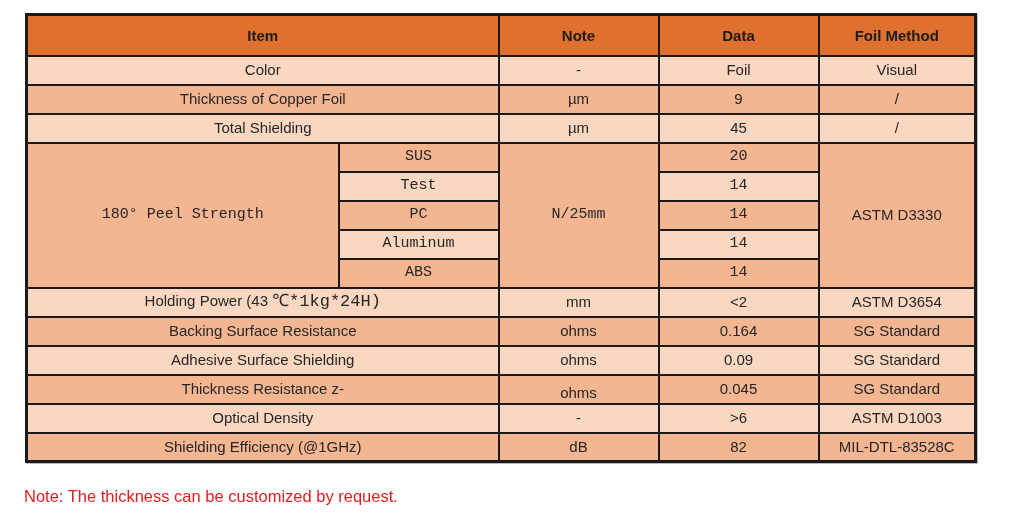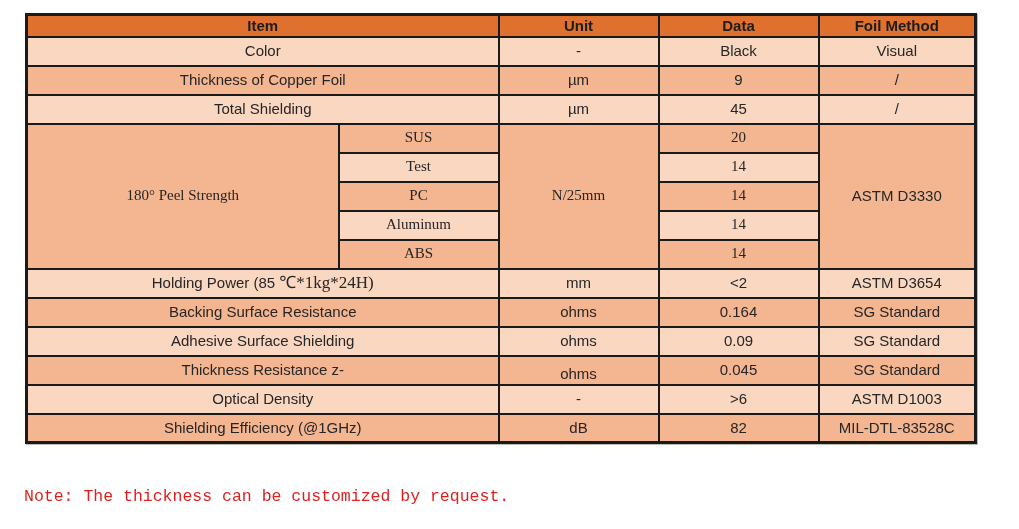--- a/index.html
+++ b/index.html
@@ -12,58 +12,58 @@
     border-collapse:collapse;table-layout:fixed;width:949px;
     border:3px solid var(--border,#1a1a1a);
     box-shadow:1px 1px 0 rgba(140,130,120,.55);
   }
   table.spec td,table.spec th{
     border:2px solid var(--border,#1a1a1a);
     text-align:center;vertical-align:middle;
     padding:0;font-size:15px;line-height:1.15;
     overflow:hidden;white-space:nowrap;
   }
-  tr.hdr{height:22px;}
+  tr.hdr{height:41px;}
   tr.r{height:29px;}
   th{background:var(--header_bg,#e0702d);font-weight:bold;color:#1c1c1c;font-size:15.5px;}
   .light{background:var(--row_light,#fad7c1);margin-left:14px;}
   .dark{background:var(--row_dark,#f4b591);}
-  .serif{font-family:Liberation Serif, serif;font-size:17px;}
+  .serif{font-family:Liberation Mono, monospace;font-size:17px;}
   .nudge-down{position:relative;top:4px;display:inline-block;}
   .note{
     position:absolute;left:24px;top:487px;
-    font-family:Liberation Mono, monospace;font-size:16.5px;
+    font-family:Liberation Sans, sans-serif;font-size:16.5px;
     color:var(--note_red,#df1f1f);
   }
 </style>
 </head>
 <body>
 
 <div class="spec-table-wrap">
   <table class="spec">
     <colgroup>
       <col style="width:312px">
         <col style="width:160px">
         <col style="width:160px">
         <col style="width:160px">
         <col style="width:157px">
     </colgroup>
 
     <tbody>
         <tr class="hdr">
       <th colspan="2">Item</th>
-      <th>Unit</th>
+      <th>Note</th>
       <th>Data</th>
       <th>Foil Method</th>
     </tr>
 
     <tr class="r">
       <td colspan="2" class="light">Color</td>
       <td class="light">-</td>
-      <td class="light">Black</td>
+      <td class="light">Foil</td>
       <td class="light">Visual</td>
     </tr>
 
     <tr class="r">
       <td colspan="2" class="dark">Thickness of Copper Foil</td>
       <td class="dark">µm</td>
       <td class="dark">9</td>
       <td class="dark">/</td>
     </tr>
 
@@ -92,21 +92,21 @@
     <tr class="r">
       <td class="light serif">Aluminum</td>
       <td class="light serif">14</td>
     </tr>
     <tr class="r">
       <td class="dark serif">ABS</td>
       <td class="dark serif">14</td>
     </tr>
 
     <tr class="r">
-      <td colspan="2" class="light"><span>Holding Power (85 </span><span class="serif">℃*1kg*24H)</span></td>
+      <td colspan="2" class="light"><span>Holding Power (43 </span><span class="serif">℃*1kg*24H)</span></td>
       <td class="light">mm</td>
       <td class="light">&lt;2</td>
       <td class="light">ASTM D3654</td>
     </tr>
 
     <tr class="r">
       <td colspan="2" class="dark">Backing Surface Resistance</td>
       <td class="dark">ohms</td>
       <td class="dark">0.164</td>
       <td class="dark">SG Standard</td>

